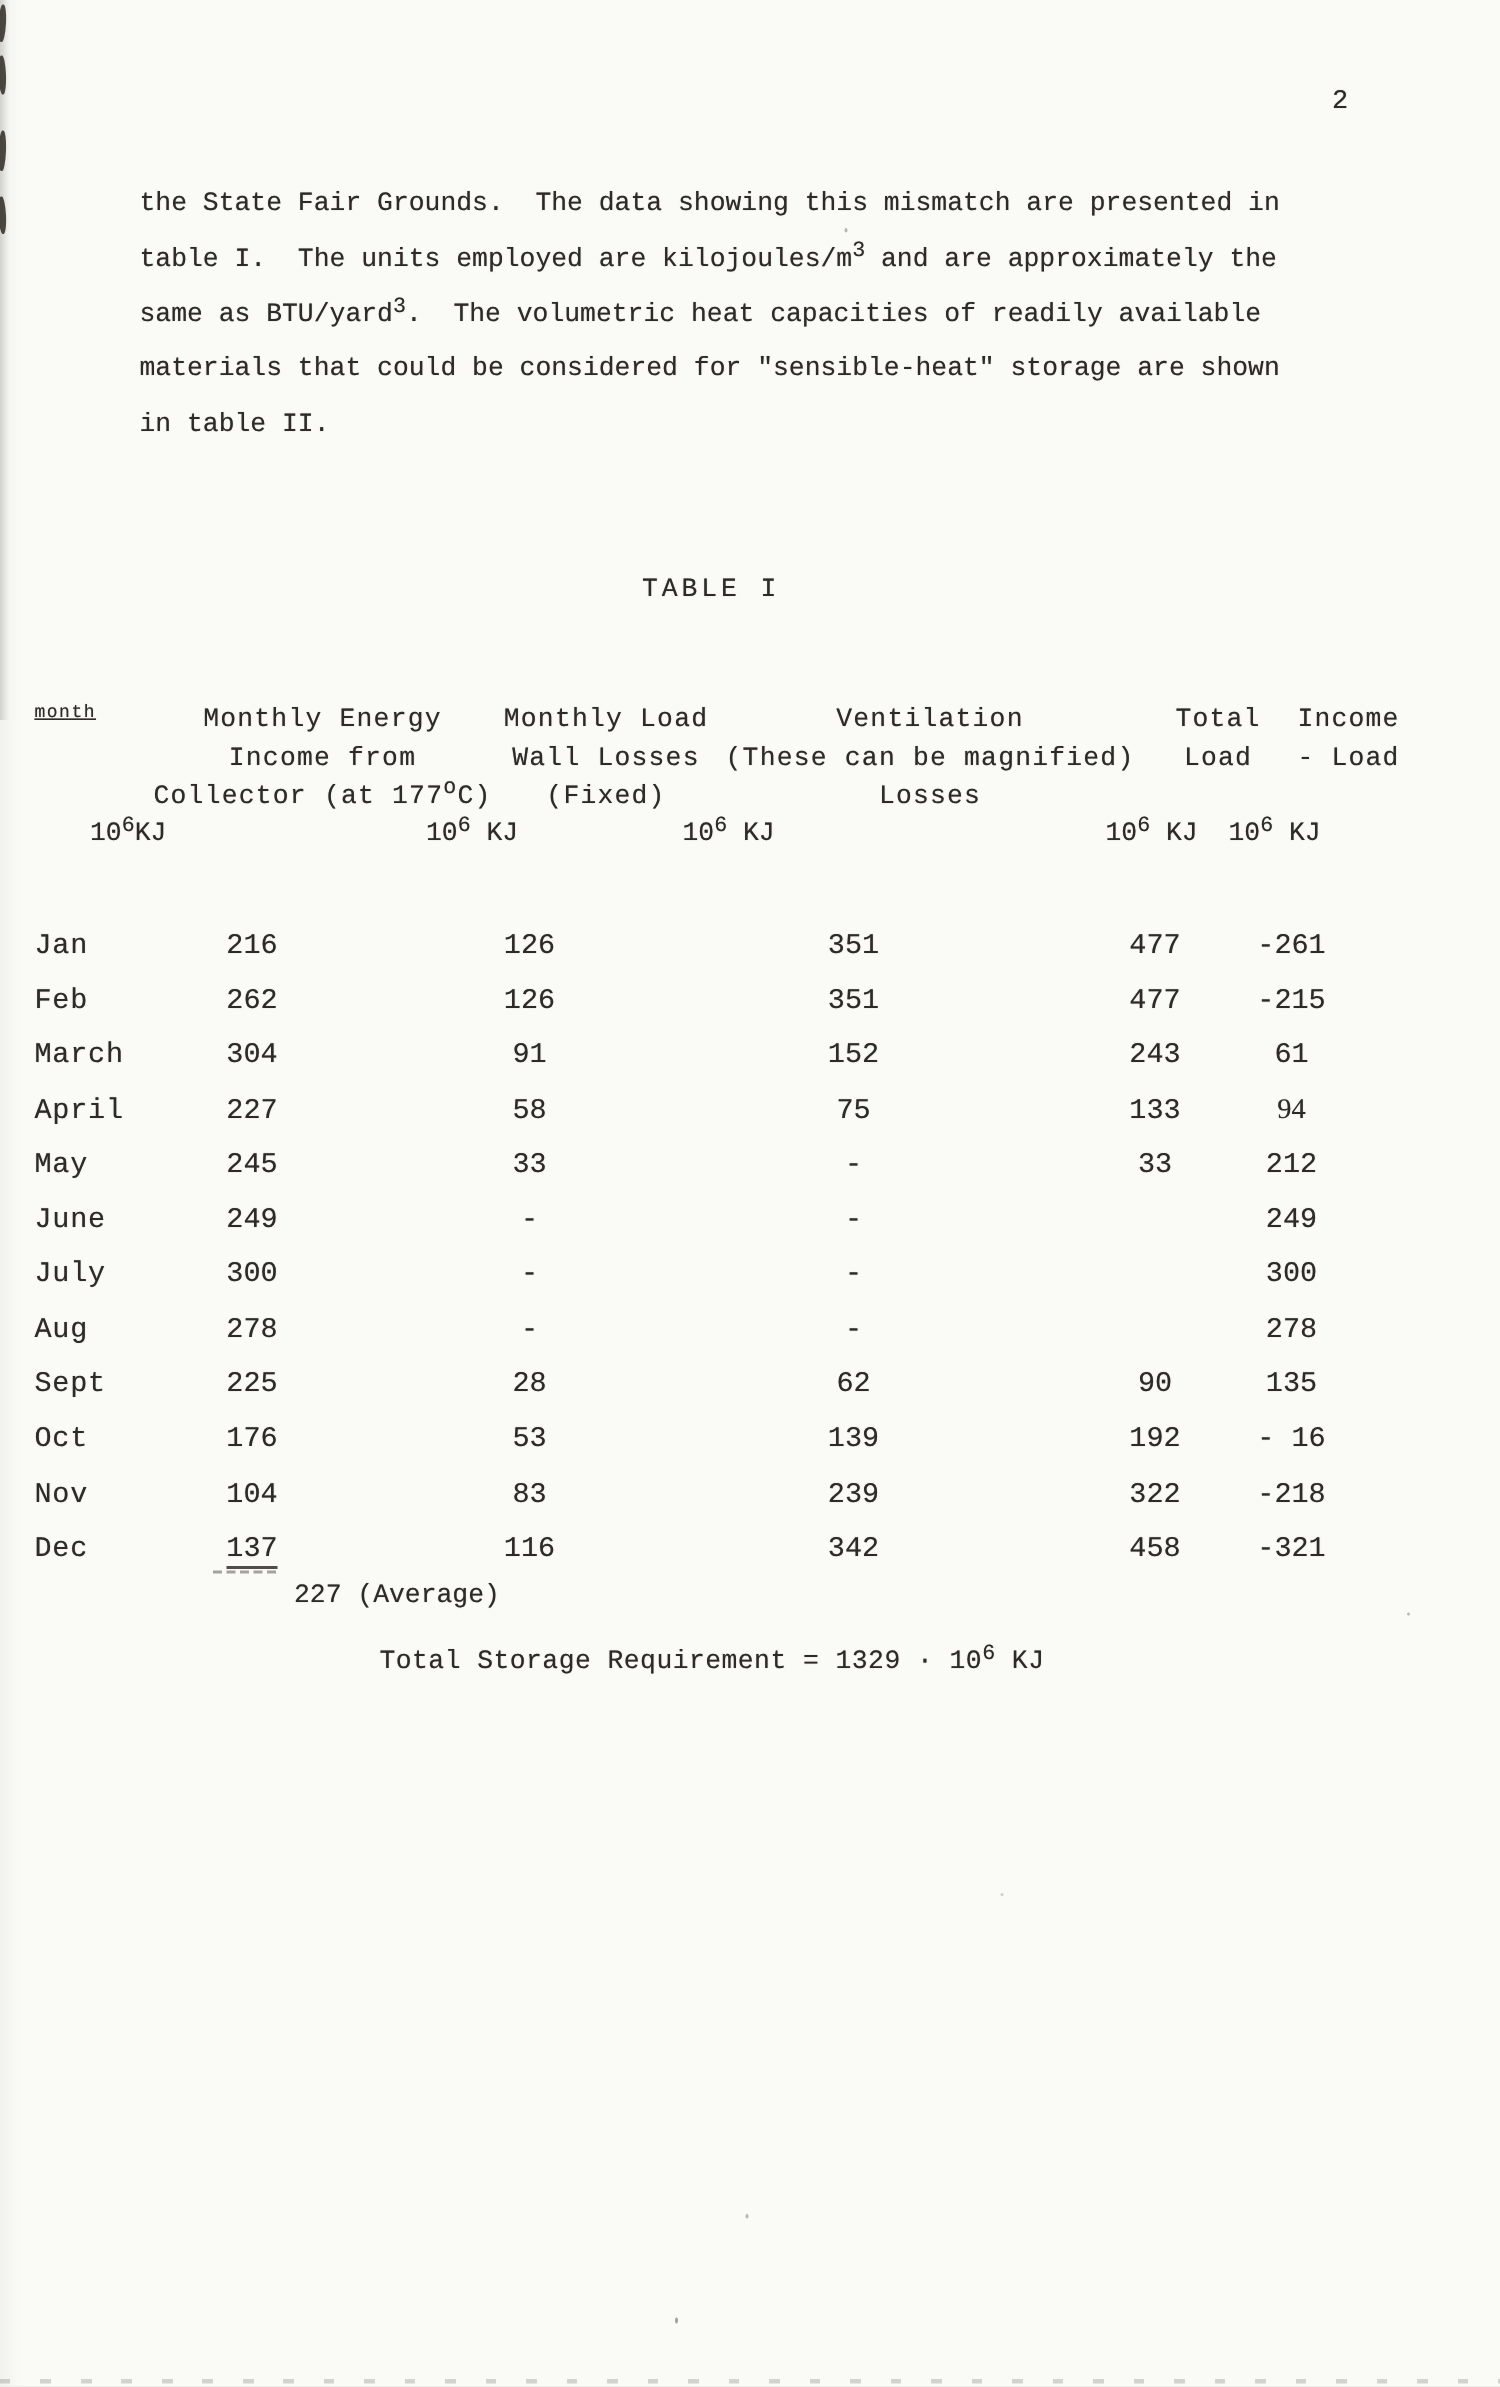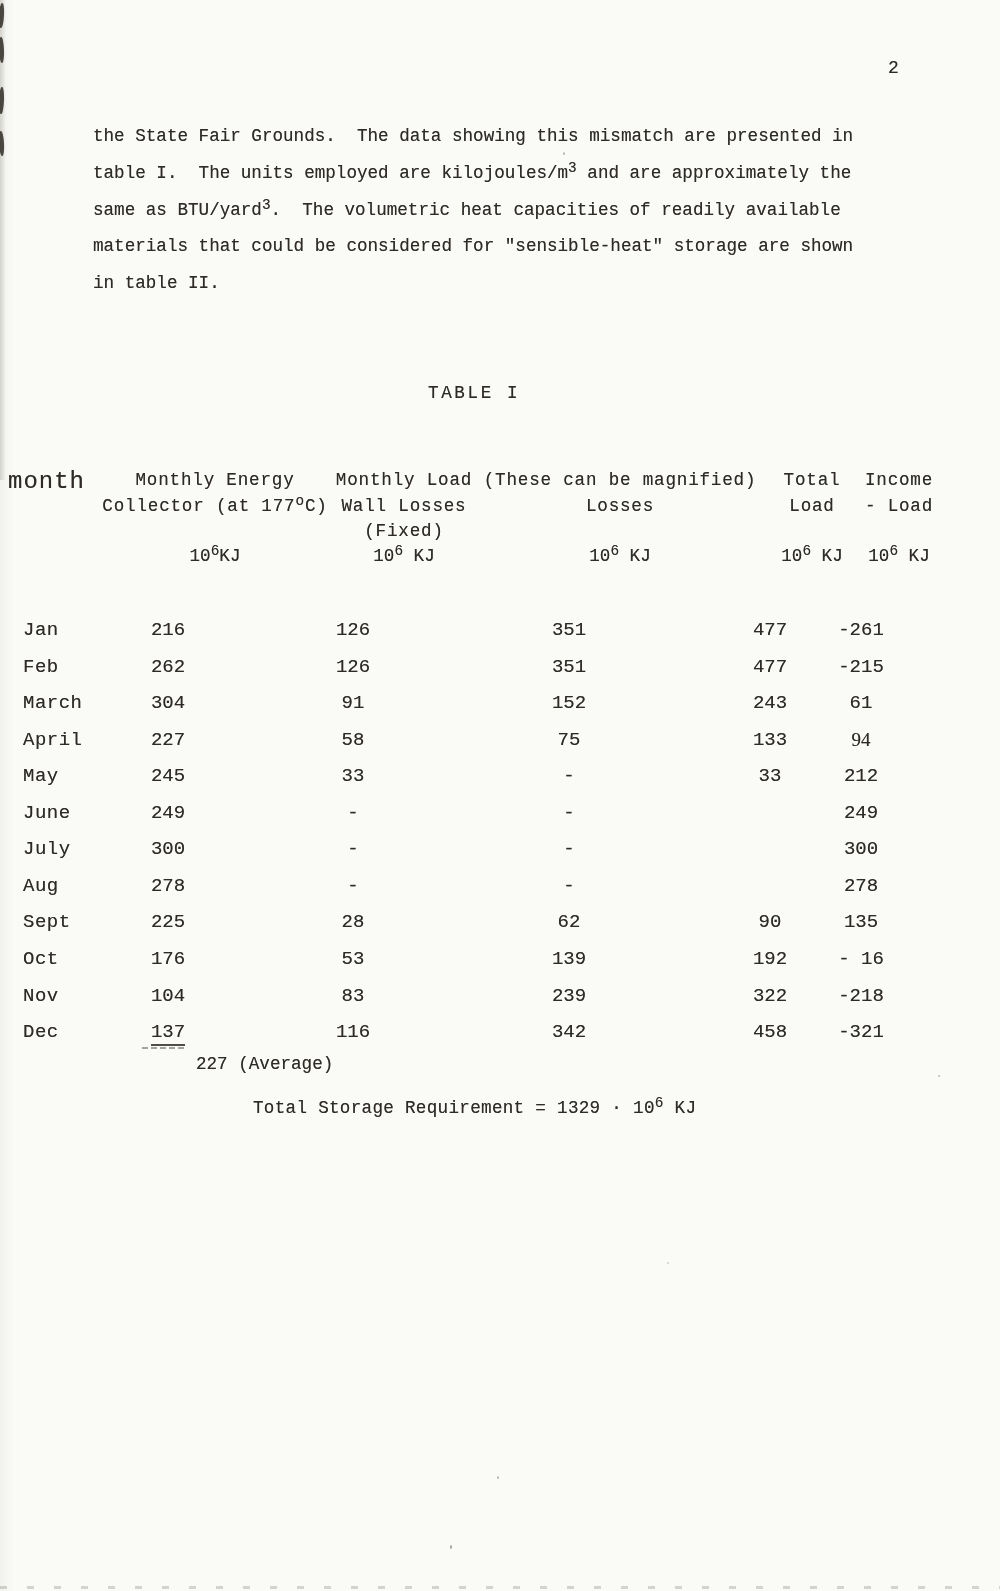--- a/index.html
+++ b/index.html
@@ -8,24 +8,24 @@
     background:linear-gradient(90deg,#f1f1ed 0px,#fafaf7 14px,#fafaf7 100%);
     font-family:"Liberation Mono","DejaVu Sans Mono",monospace;
     color:#2e2b27;
     text-shadow:0 0 0.6px rgba(46,43,39,.55);
   }
   sup{font-size:0.82em;line-height:0;vertical-align:0.42em;}
   .page-number{position:absolute;left:888px;top:58px;font-size:18px;}
   .paragraph{position:absolute;left:93px;top:118px;}
   .para-line{white-space:pre;font-size:17.6px;line-height:36.8px;height:36.8px;}
   .table-title{position:absolute;left:428px;top:383px;font-size:17.6px;letter-spacing:2.6px;white-space:pre;}
-  .month-header{position:absolute;left:8px;top:468px;font-size:24px;letter-spacing:1px;}
+  .month-header{position:absolute;left:23px;top:468px;font-size:12px;letter-spacing:1px;text-decoration:underline;}
   .col-header{position:absolute;top:468px;text-align:center;font-size:17.6px;}
   .hline{line-height:25.6px;height:25.6px;letter-spacing:0.8px;white-space:pre;}
-  .unit{position:absolute;top:546px;text-align:center;font-size:17.6px;white-space:pre;}
+  .unit{position:absolute;top:546px;font-size:17.6px;white-space:pre;}
   .trow{position:absolute;left:0;width:1000px;height:24px;line-height:20px;font-size:19px;}
   .mcell{position:absolute;left:23px;letter-spacing:0.5px;white-space:pre;}
   .vcell{position:absolute;text-align:center;white-space:pre;}
   .sum-underline{position:relative;border-bottom:2px solid rgba(62,58,52,.9);padding-bottom:1px;}
   .sum-underline::after{content:"";position:absolute;left:-9px;right:1px;bottom:-5px;border-bottom:2px dashed rgba(80,75,68,.5);}
   .average-note{position:absolute;left:196px;top:1054px;font-size:17.6px;white-space:pre;}
   .total-line{position:absolute;left:253px;top:1098px;font-size:17.6px;letter-spacing:0.3px;white-space:pre;}
   
   .edge-strip{position:absolute;left:0;top:0;width:6px;height:480px;
     background:linear-gradient(90deg,rgba(140,138,130,.30),rgba(250,250,247,0));}
@@ -57,30 +57,32 @@
       <div class="para-line">materials that could be considered for "sensible-heat" storage are shown</div>
       <div class="para-line">in table II.</div>
     </div>
 
   <div class="table-title">TABLE I</div>
   <div class="month-header">month</div>
 
   <div>
       <div class="col-header" style="left: 60px; width: 310px;">
         <div class="hline">Monthly Energy</div>
+        <div class="hline">Income from</div>
         <div class="hline">Collector (at 177<sup>o</sup>C)</div>
       </div>
       <div class="unit" style="left: 60px; width: 310px;">10<sup>6</sup>KJ</div>
       <div class="col-header" style="left: 284px; width: 240px;">
         <div class="hline">Monthly Load</div>
         <div class="hline">Wall Losses</div>
         <div class="hline">(Fixed)</div>
       </div>
       <div class="unit" style="left: 284px; width: 240px;">10<sup>6</sup> KJ</div>
       <div class="col-header" style="left: 455px; width: 330px;">
+        <div class="hline">Ventilation</div>
         <div class="hline">(These can be magnified)</div>
         <div class="hline">Losses</div>
       </div>
       <div class="unit" style="left: 455px; width: 330px;">10<sup>6</sup> KJ</div>
       <div class="col-header" style="left: 737px; width: 150px;">
         <div class="hline">Total</div>
         <div class="hline">Load</div>
       </div>
       <div class="unit" style="left: 737px; width: 150px;">10<sup>6</sup> KJ</div>
       <div class="col-header" style="left: 819px; width: 160px;">

